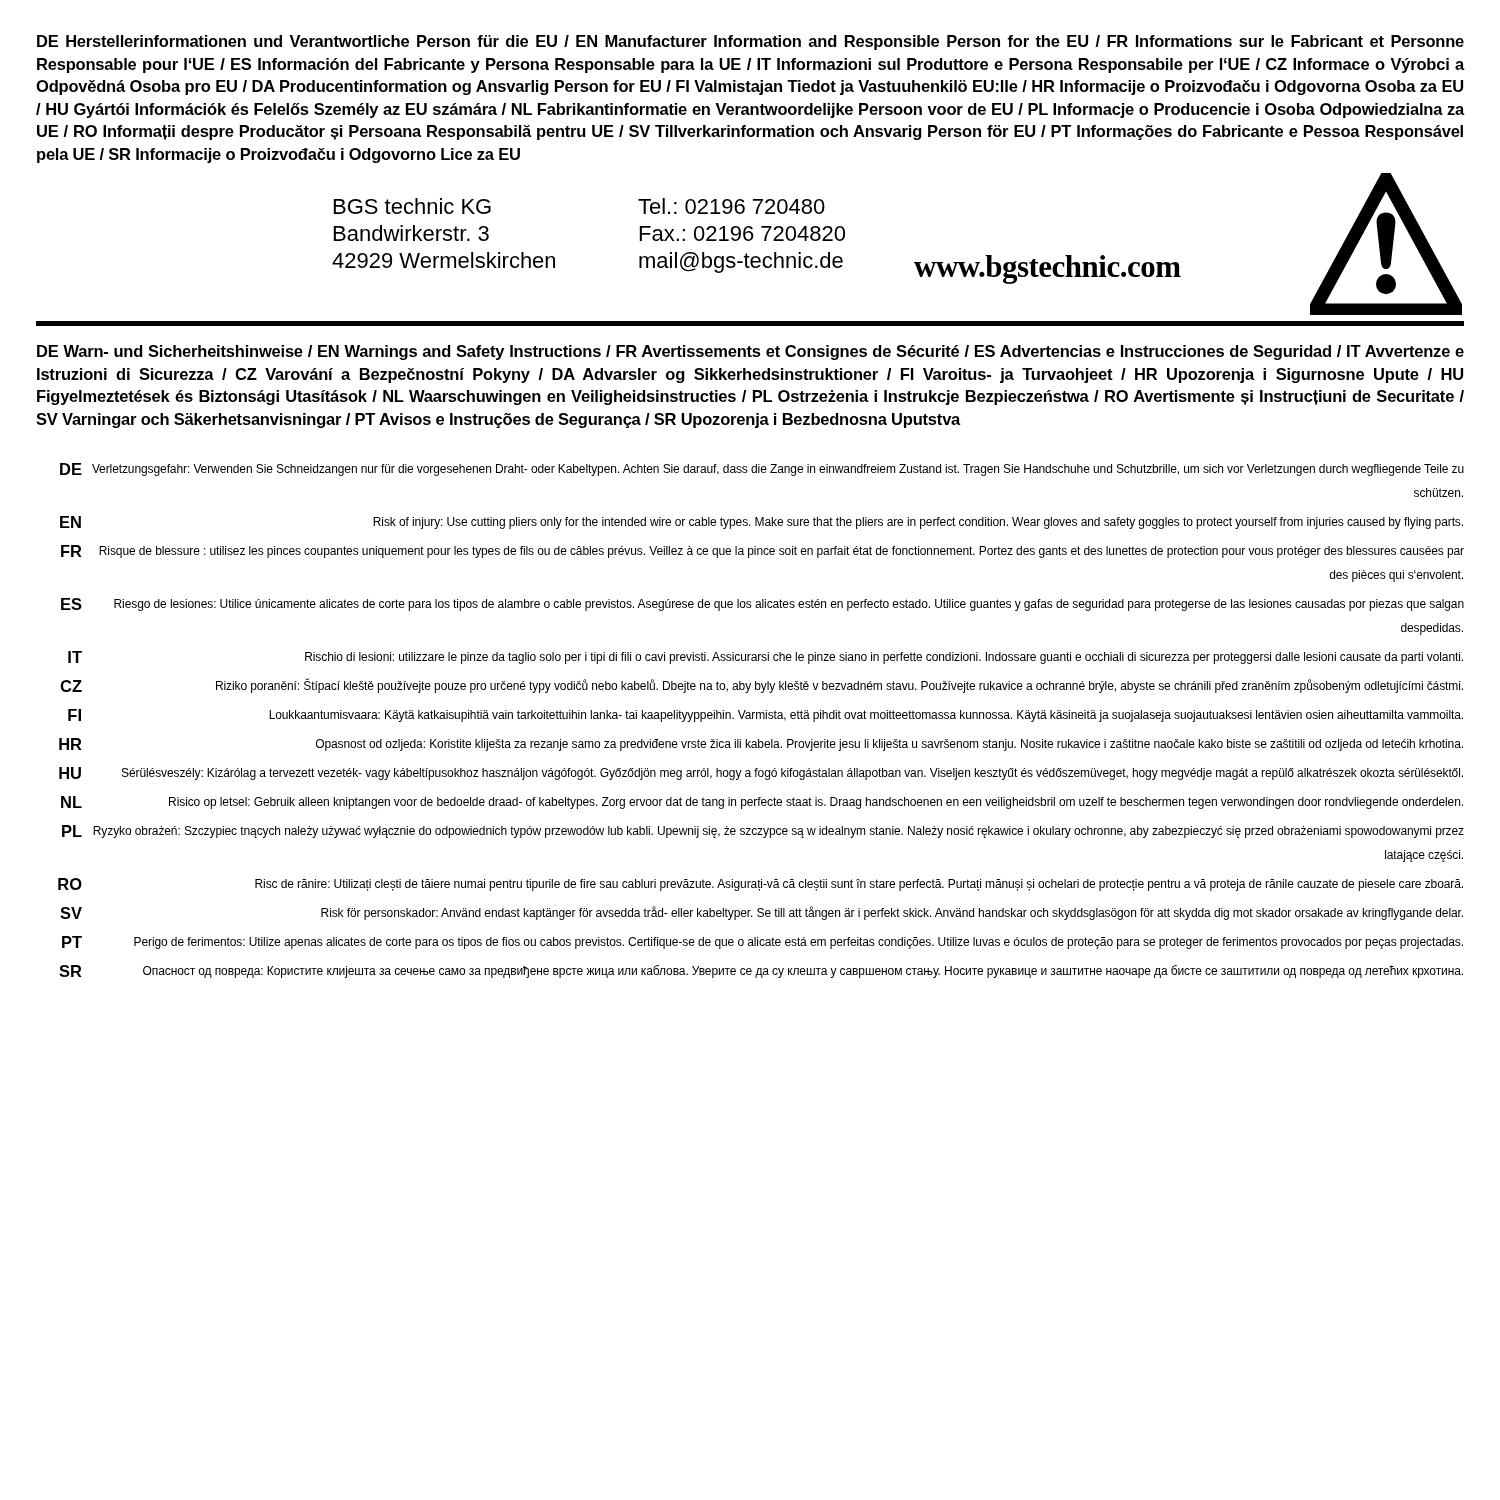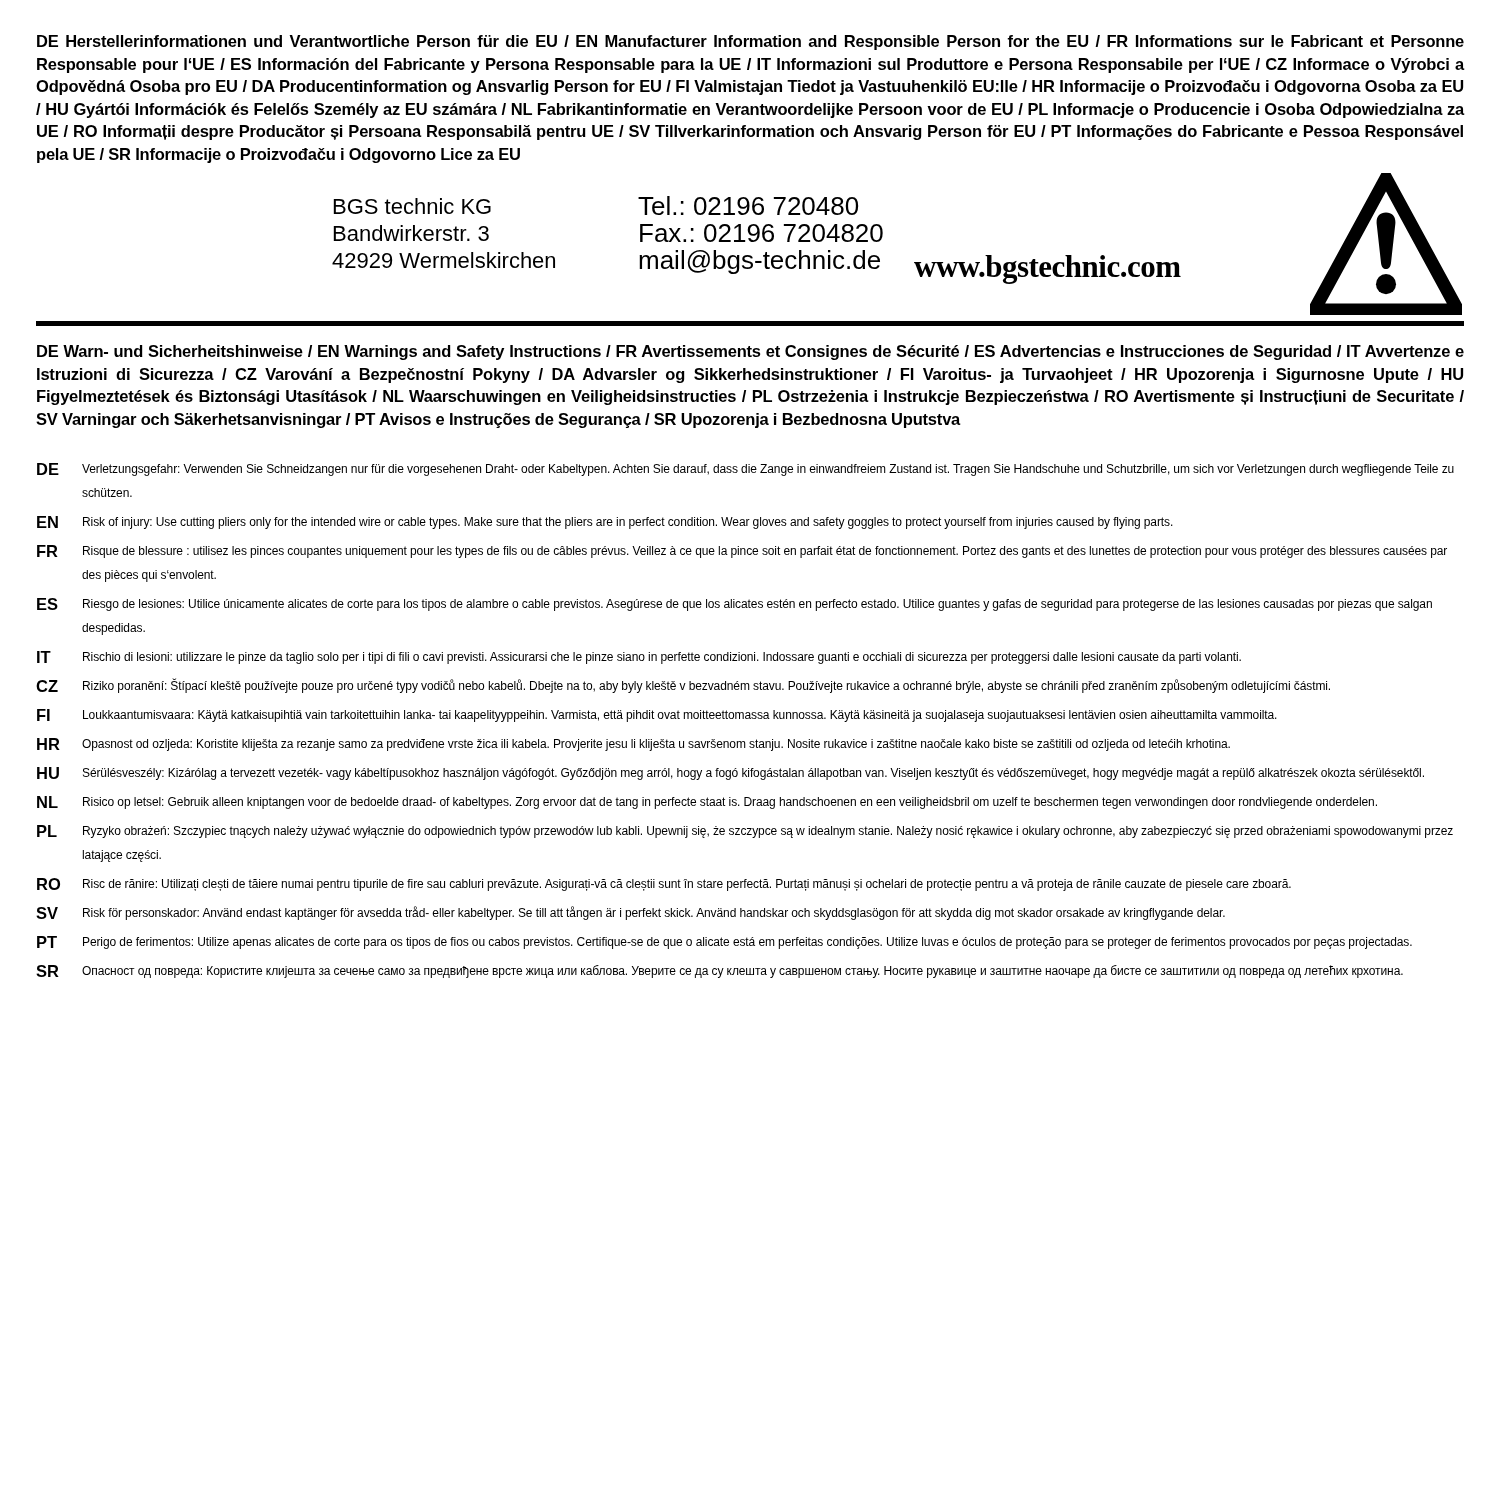--- a/index.html
+++ b/index.html
@@ -69,21 +69,21 @@
     position: absolute;
     left: 296px;
     top: 16px;
     font-size: 22px;
     line-height: 27px;
   }
   .contact-block {
     position: absolute;
     left: 602px;
     top: 16px;
-    font-size: 26px;
+    font-size: 22px;
     line-height: 27px;
   }
   .website {
     position: absolute;
     left: 878px;
     top: 72px;
     font-size: 31px;
     font-weight: bold;
     letter-spacing: -0.5px;
     font-family: Liberation Serif, serif;
@@ -100,20 +100,21 @@
     border-top: 5px solid #000;
     margin: 2px 0 14px 0;
   }
   
   .entries {
     margin-top: 27px;
   }
   .entry {
     display: flex;
     margin-bottom: 5px;
+    text-align: right;
   }
   .entry .code {
     flex: 0 0 46px;
     font-weight: bold;
     font-size: 16.5px;
     line-height: 24px;
   }
   .entry .etext {
     flex: 1 1 auto;
     margin: 0;

